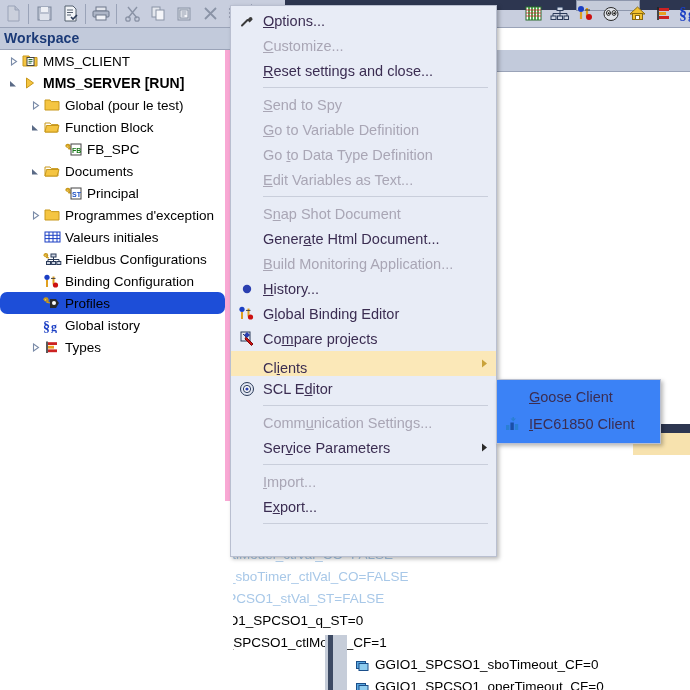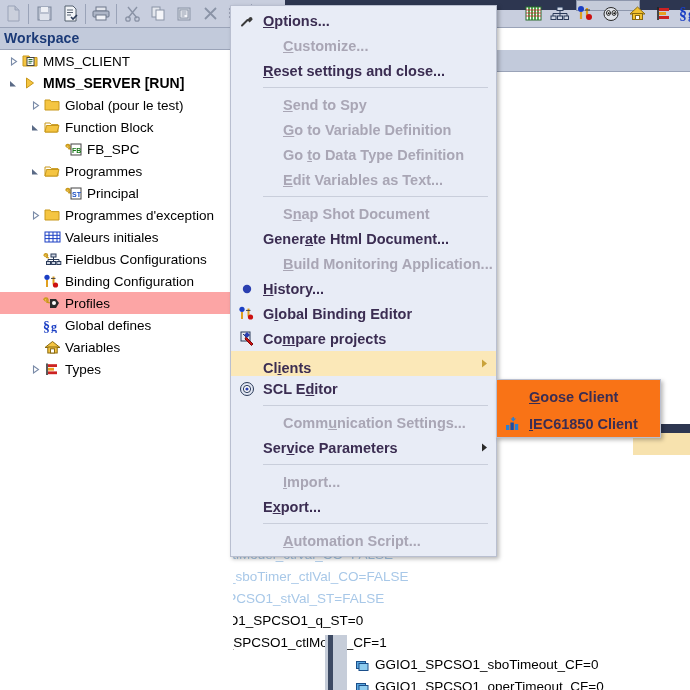--- a/index.html
+++ b/index.html
@@ -32,29 +32,29 @@
     box-sizing:border-box;
     color:#1b3a77;font-weight:bold;font-size:14px;
     padding-left:4px;line-height:21px;
     letter-spacing:.1px;
   }
 
   
   #tree-pane{
     position:absolute;left:0;top:50px;width:232px;height:451px;
     background:#ffffff;
-    border-right:2px solid #f9a8d4;
+    border-right:7px solid #f9a8d4;
     box-sizing:border-box;
     overflow:hidden;
   }
   .trow{
     height:22px;display:flex;align-items:center;font-size:13.5px;color:#000;
     white-space:nowrap;
   }
-  .trow.sel{background:#fca5a5;}
+  .trow.sel{background:#1d4ed8;border-radius:7px;}
   .trow.bold{font-weight:bold;font-size:14px;}
   .exp{width:14px;height:22px;display:flex;align-items:center;justify-content:center;flex:0 0 14px;}
   .ico{width:20px;height:22px;display:flex;align-items:center;justify-content:center;flex:0 0 20px;margin-right:3px;}
   .tlabel{padding-right:6px;}
 
   
   #doc-pane{
     position:absolute;left:233px;top:50px;width:457px;height:640px;
     background:#ffffff;overflow:hidden;
   }
@@ -82,36 +82,36 @@
     background:#e8ecf6;
     border:1px solid #b9bfd0;
     box-sizing:border-box;
     box-shadow:2px 2px 4px rgba(0,0,0,.28);
     padding:2px 0 3px 0;
   }
   .mi{
     height:25px;display:flex;align-items:center;position:relative;
     font-size:14.5px;color:#3b2d52;cursor:default;
   }
-  .mi.disabled{color:#a9a6b5;gap:20px;}
+  .mi.disabled{color:#a9a6b5;}
   .mi.hl{background:#fbe8b8;align-items:flex-end;}
   .mi .micon{width:32px;height:25px;display:flex;align-items:center;justify-content:center;flex:0 0 32px;}
-  .mi .mlabel{flex:1;white-space:nowrap;font-weight:bold;}
+  .mi .mlabel{flex:1;white-space:nowrap;}
   .mi .marrow{position:absolute;right:8px;top:0;height:25px;display:flex;align-items:center;font-size:10px;}
   .msep{height:1px;background:#c9cedb;margin:4px 8px 4px 32px;}
   u{text-decoration:underline;text-underline-offset:1px;}
 
   
   #submenu{
     position:absolute;left:496px;top:379px;width:165px;
-    background:#f97316;
+    background:#3b82f6;
     border:1px solid #b9bfd0;
     box-sizing:border-box;
     box-shadow:2px 2px 4px rgba(0,0,0,.28);
-    padding:3px 0 0 0;
+    padding:3px 0 6px 0;
   }
   #submenu .mi{height:27px;}
 
   svg{display:block;}
 </style>
 </head>
 <body>
 
 <div id="toolbar">
   <div class="darkstrip"></div>
@@ -351,21 +351,21 @@
         <svg width="9" height="9" viewBox="0 0 9 9">
           <path d="M1 7.5l6 0-6-5.5z" fill="#5a6a86"></path>
         </svg>
       </div>
       <div class="ico">
         <svg width="16" height="14" viewBox="0 0 16 14">
           <path d="M1 3h5l1.4 1.6H14V12H1z" fill="#fff" stroke="#c8981a"></path>
           <path d="M2.5 5.5H15L13 12H1z" fill="#f5c542" stroke="#c8981a"></path>
         </svg>
       </div>
-      <span class="tlabel">Programmes</span>
+      <span class="tlabel">Documents</span>
     </div>
     <div class="trow">
       <div style="flex: 0 0 50px;"></div>
       <div class="exp"></div>
       <div class="ico">
         <svg width="18" height="14" viewBox="0 0 18 14">
           <path d="M1 4.5a2 2 0 1 1 2.2 2l3 .6" stroke="#c8981a" fill="none" stroke-width="1.4"></path>
           <circle cx="2.6" cy="4.3" r="1.3" fill="#f5c542" stroke="#c8981a"></circle>
           <rect x="6" y="2" width="10" height="11" fill="#fff" stroke="#444"></rect>
           <text x="7" y="11" font-family="Liberation Sans, sans-serif" font-size="7" font-weight="bold" fill="#1b4fc4">ST</text>
@@ -443,33 +443,21 @@
     </div>
     <div class="trow">
       <div style="flex: 0 0 28px;"></div>
       <div class="exp"></div>
       <div class="ico">
         <svg width="20" height="15" viewBox="0 0 20 15">
           <text x="1" y="12.5" font-family="Liberation Serif, serif" font-size="14" font-weight="bold" fill="#1b3fc4">§</text>
           <text x="9" y="12.5" font-family="Liberation Serif, serif" font-size="12" font-weight="bold" fill="#1b3fc4">g</text>
         </svg>
       </div>
-      <span class="tlabel">Global defines</span>
-    </div>
-    <div class="trow">
-      <div style="flex: 0 0 28px;"></div>
-      <div class="exp"></div>
-      <div class="ico">
-        <svg width="17" height="14" viewBox="0 0 17 14">
-          <path d="M8.5 1.5L16 7.5H1z" fill="#f5c542" stroke="#8a6a10"></path>
-          <rect x="3.8" y="7" width="9.4" height="6" fill="#f5c542" stroke="#8a6a10"></rect>
-          <rect x="6.5" y="8.8" width="4" height="4.2" fill="#fff" stroke="#8a6a10"></rect>
-        </svg>
-      </div>
-      <span class="tlabel">Variables</span>
+      <span class="tlabel">Global istory</span>
     </div>
     <div class="trow">
       <div style="flex: 0 0 28px;"></div>
       <div class="exp">
         <svg width="9" height="9" viewBox="0 0 9 9">
           <path d="M2.5 1l5 3.5-5 3.5z" fill="none" stroke="#7a8ba8" stroke-width="1.1"></path>
         </svg>
       </div>
       <div class="ico">
         <svg width="17" height="14" viewBox="0 0 17 14">
@@ -600,21 +588,20 @@
       <span class="micon"></span>
       <span class="mlabel"><u>I</u>mport...</span>
     </div>
     <div class="mi">
       <span class="micon"></span>
       <span class="mlabel">E<u>x</u>port...</span>
     </div>
     <div class="msep"></div>
     <div class="mi disabled">
       <span class="micon"></span>
-      <span class="mlabel"><u>A</u>utomation Script...</span>
     </div>
   </div>
 
 <div id="submenu">
     <div class="mi">
       <span class="micon"></span>
       <span class="mlabel"><u>G</u>oose Client</span>
     </div>
     <div class="mi">
       <span class="micon">

